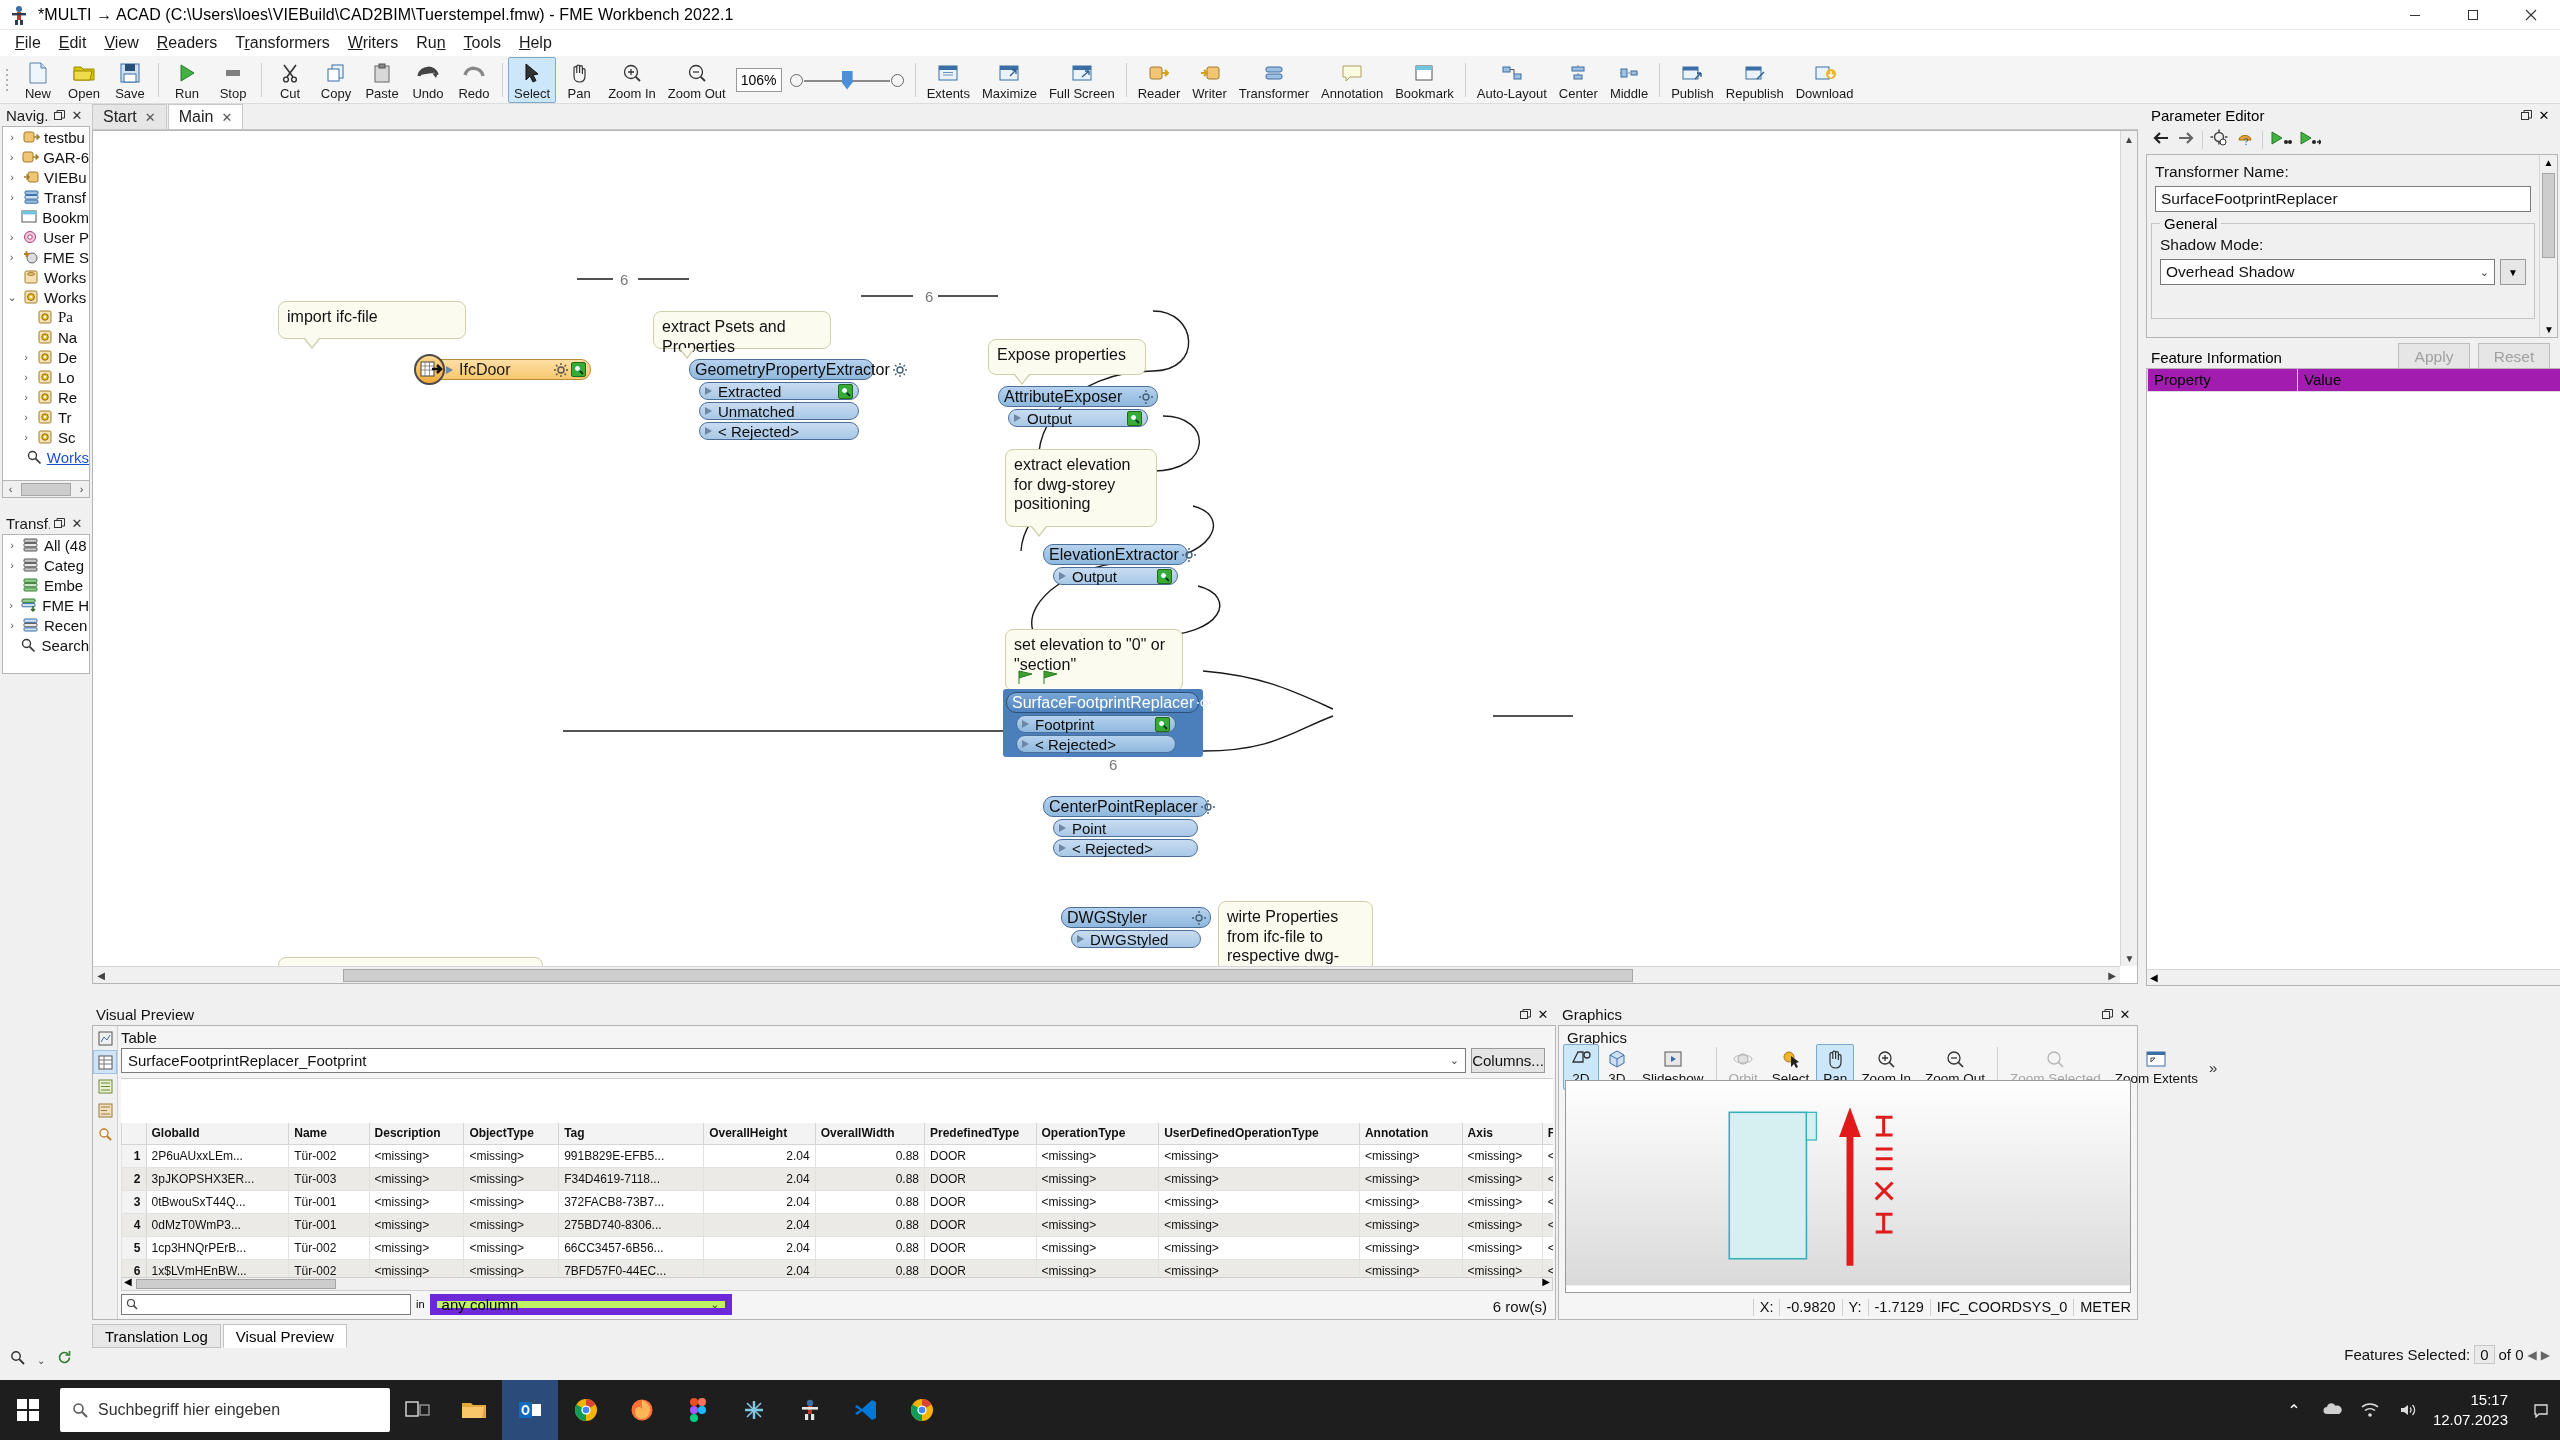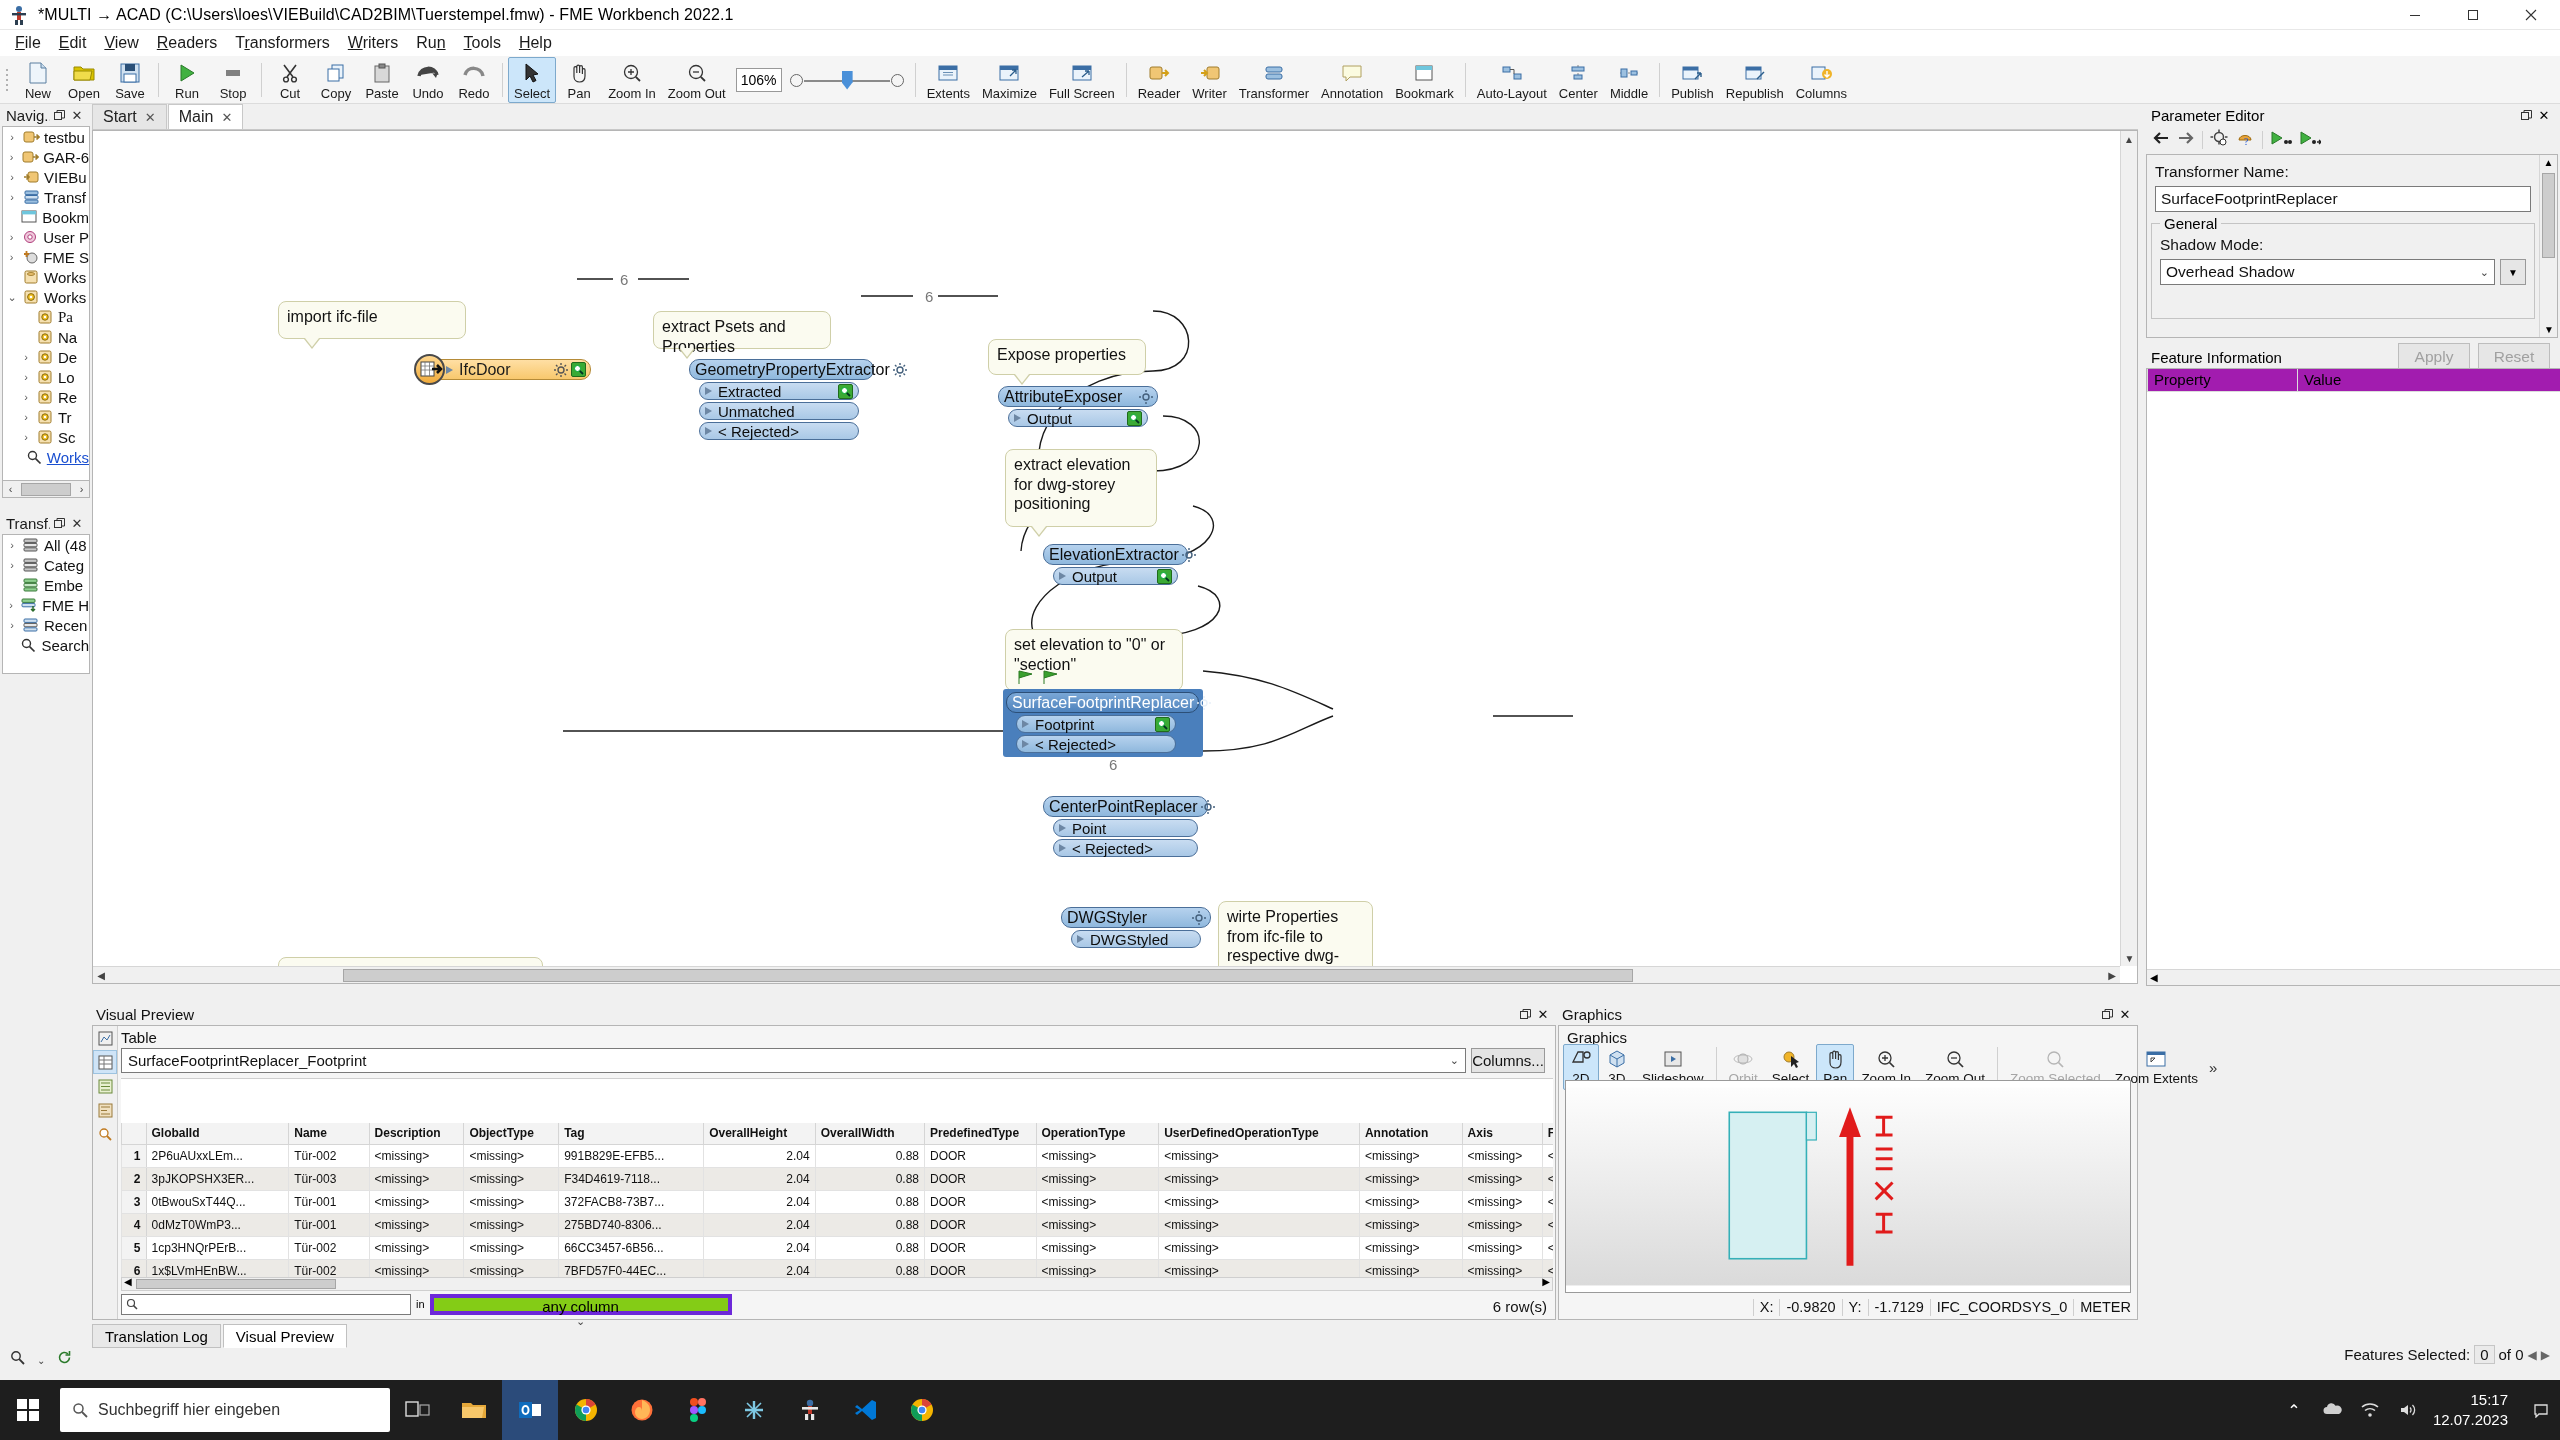--- a/index.html
+++ b/index.html
@@ -131,22 +131,22 @@
      text-align:left; padding:2px 5px; height:21px; color:#111; white-space:nowrap; overflow:hidden;}
   table.grid td{ border:1px solid #e2e2e2; padding:2px 5px; height:23px; color:#111;
      white-space:nowrap; overflow:hidden; text-overflow:clip;}
   table.grid tr.alt td{ background:#eceae6;}
   table.grid td.rn{ background:#f3f3f3; text-align:right; font-weight:bold; width:20px; border-right:1px solid #d5d5d5;}
   table.grid td.num{ text-align:right;}
   td.miss{ color:#8a8a8a;}
 
   .searchbar{ position:absolute; left:0; bottom:0; width:100%; height:26px; display:flex;align-items:center;gap:5px;}
   .sinput{ height:21px; background:#fff; border:1px solid #7a7a7a; display:flex;align-items:center;padding:0 4px;}
-  .scombo{ height:21px; background:#84cc16; border:4px solid #6d28d9; display:flex;align-items:center;padding:0 5px;
-     font-size:15px; position:relative;flex-direction:column;}
+  .scombo{ height:21px; background:#bef264; border:7px solid #6d28d9; display:flex;align-items:center;padding:0 5px;
+     font-size:15px; position:relative;}
 
   
   .gp{ position:absolute; left:1558px; top:1004px; width:580px; height:316px; }
   .gphdr{ height:21px; display:flex;align-items:center; font-size:15px; color:#111; padding:0 4px;}
   .gpbody{ position:absolute; left:0; top:21px; right:0; bottom:0; background:#f5f5f5; border:1px solid #b5b5b5;}
   .gplabel{ position:absolute; left:8px; top:3px; font-size:15px; color:#111;}
   .gbtn{ height:46px; display:flex;flex-direction:column;align-items:center;justify-content:flex-start;
      padding:2px 6px 0 6px; border:1px solid transparent; border-radius:2px;}
   .gbtn.active{ background:#cce6fa; border-color:#7da9cc;}
   .gbtn .ic{ height:24px;display:flex;align-items:center;justify-content:center;}
@@ -543,21 +543,21 @@
       <div class="lb">Republish</div>
     </div>
     <div class="tbtn">
       <div class="ic">
         <svg width="22" height="20" viewBox="0 0 22 20">
             <rect x="2" y="4" width="13" height="12" fill="#eaf3fb" stroke="#3b6ea5"></rect>
             <circle cx="17" cy="11" r="5" fill="#f0b429"></circle>
             <path d="M17 8v6 M14.5 11.5 L17 14 L19.5 11.5" stroke="#fff" stroke-width="1.4" fill="none"></path>
           </svg>
       </div>
-      <div class="lb">Columns</div>
+      <div class="lb">Download</div>
     </div>
   </div>
 
   <div class="dock" style="left:2px;top:104px;width:88px;height:400px;">
     <div class="dockhdr">
       <span class="t">Navig...</span>
       <span class="b">
         <svg width="11" height="11" viewBox="0 0 11 11">
             <rect x="0.5" y="2.5" width="7" height="7" fill="none" stroke="#333"></rect>
             <path d="M3 2.5V0.5h7.5v7.5H8" fill="none" stroke="#333"></path>

